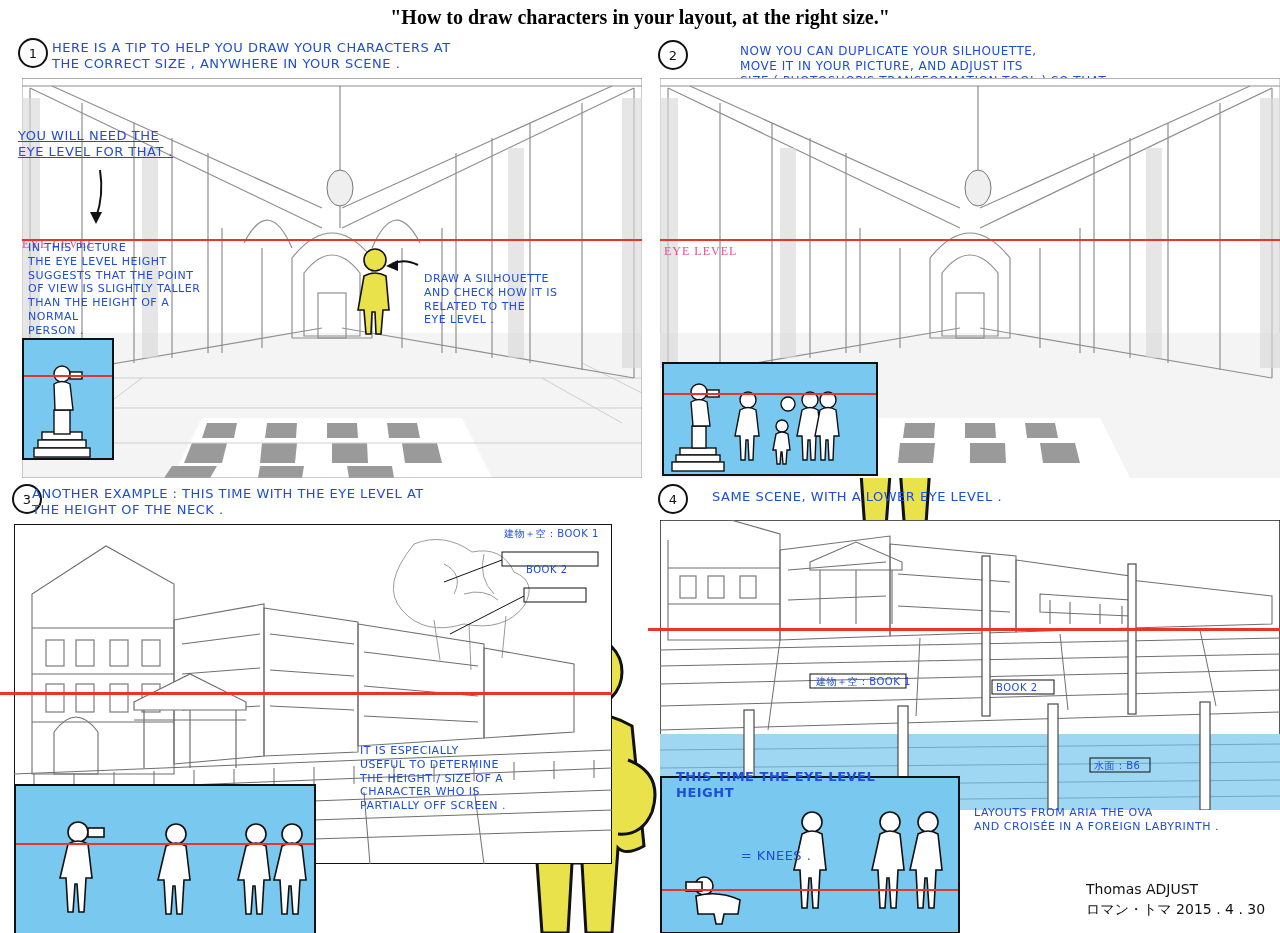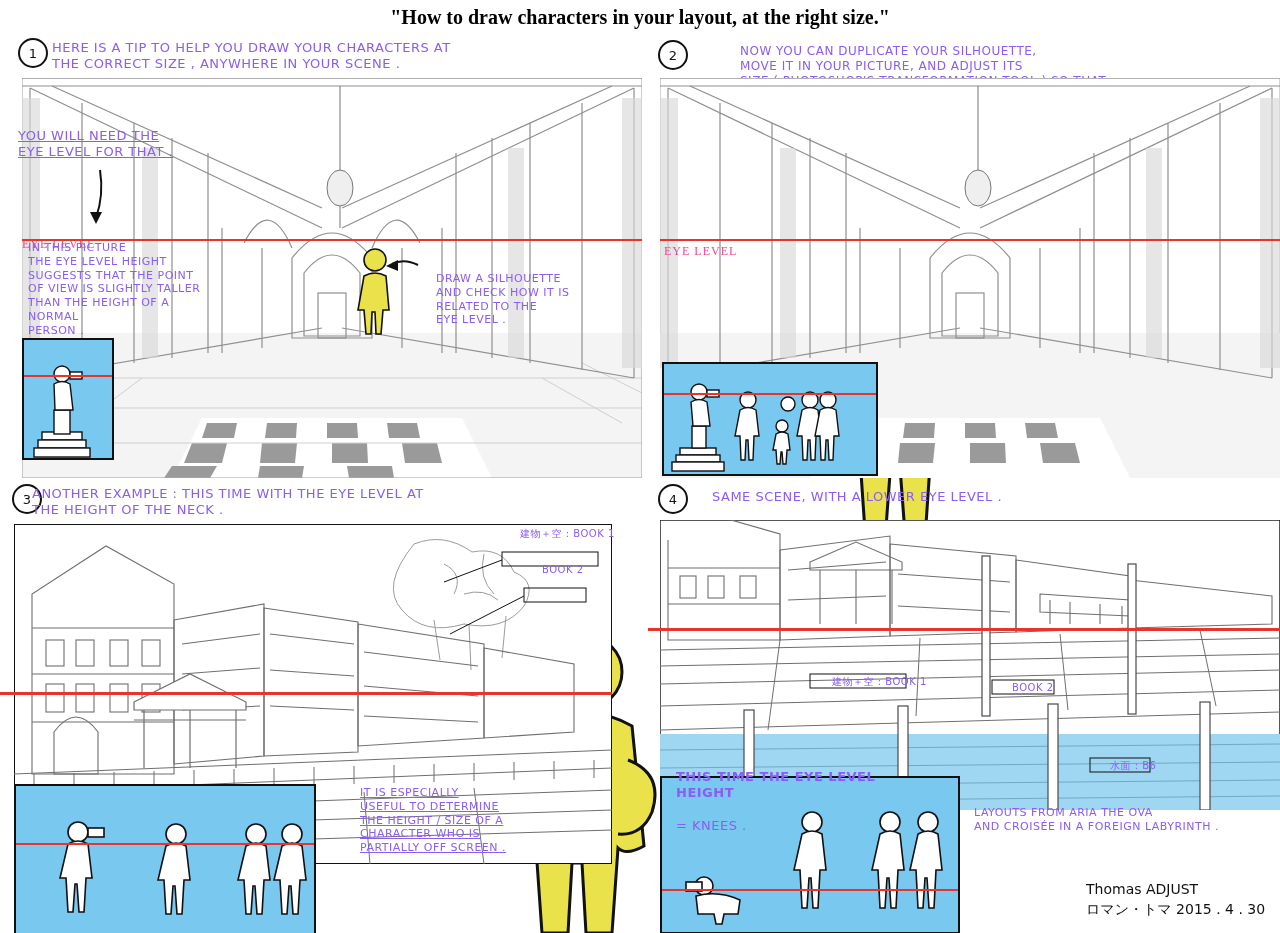--- a/index.html
+++ b/index.html
@@ -12,30 +12,30 @@
   }
   .title{
     position:absolute;top:6px;left:0;width:1280px;
     text-align:center;
     font-family:"Liberation Serif", serif;
     font-weight:bold;font-size:20px;color:#000;
   }
   
   .hw{
     font-family:"DejaVu Sans", sans-serif;
-    color:#8b5cf6;
+    color:#1d4ed8;
     letter-spacing:0.5px;
     line-height:1.25;
     text-transform:uppercase;
     font-size:13px;
     position:absolute;
     white-space:pre-line;
   }
   .hw.small{font-size:11px;}
-  .hw.tiny{font-size:10px;margin-left:16px;}
+  .hw.tiny{font-size:10px;}
   .circ{
     position:absolute;
     width:26px;height:26px;border:2px solid #111;border-radius:50%;
     display:flex;align-items:center;justify-content:center;
     font-family:"DejaVu Sans", sans-serif;font-size:13px;color:#111;
   }
   .panel{position:absolute;overflow:hidden;}
   .eyelabel{
     position:absolute;color:#ec4899;font-family:Liberation Serif, serif;
     font-size:12px;letter-spacing:1px;margin-top:16px;
@@ -133,21 +133,21 @@
 EYE LEVEL FOR THAT .</div>
 <div class="eyelabel" style="left:22px;top:221px;">EYE LEVEL</div>
 <div class="eyeline" style="left:22px;top:239px;width:620px;"></div>
 <div class="hw small" style="left:28px;top:241px;width:230px;">IN THIS PICTURE
 THE EYE LEVEL HEIGHT
 SUGGESTS THAT THE POINT
 OF VIEW IS SLIGHTLY TALLER
 THAN THE HEIGHT OF A
 NORMAL
 PERSON .</div>
-<div class="hw small" style="left:424px;top:272px;width:215px;margin-left:12px;">DRAW A SILHOUETTE
+<div class="hw small" style="left:424px;top:272px;width:215px;">DRAW A SILHOUETTE
 AND CHECK HOW IT IS
 RELATED TO THE
 EYE LEVEL .</div>
 
 <svg class="arrow" style="left:0;top:0;" width="1280" height="933" viewBox="0 0 1280 933">
 
   <path d="M100 170 Q104 195 96 218" stroke="#111" stroke-width="2" fill="none"></path>
   <path d="M96 224 l-6 -12 l12 0 z" fill="#111"></path>
 
   <path d="M418 265 Q404 258 392 264" stroke="#111" stroke-width="2" fill="none"></path>
@@ -447,21 +447,21 @@
       <path d="M150 60 q10 -6 20 0 l4 34 l-6 0 l-2 34 l-5 0 l-2 -28 l-2 0 l-2 28 l-5 0 l-2 -34 l-6 0 z"></path>
       <circle cx="240" cy="48" r="10"></circle>
       <path d="M230 60 q10 -6 20 0 l4 34 l-6 0 l-2 34 l-5 0 l-2 -28 l-2 0 l-2 28 l-5 0 l-2 -34 l-6 0 z"></path>
       <circle cx="276" cy="48" r="10"></circle>
       <path d="M266 60 q10 -6 20 0 l4 34 l-6 0 l-2 34 l-5 0 l-2 -28 l-2 0 l-2 28 l-5 0 l-2 -34 l-6 0 z"></path>
     </g>
     <line x1="0" y1="58" x2="298" y2="58" stroke="#e8342a" stroke-width="2"></line>
   </svg>
 </div>
 
-<div class="hw small" style="left:360px;top:786px;width:240px;text-decoration:underline;">IT IS ESPECIALLY
+<div class="hw small" style="left:360px;top:744px;width:240px;">IT IS ESPECIALLY
 USEFUL TO DETERMINE
 THE HEIGHT / SIZE OF A
 CHARACTER WHO IS
 PARTIALLY OFF SCREEN .</div>
 
 <div class="circ" style="left:658px;top:484px;">4</div>
 <div class="hw" style="left:712px;top:489px;width:560px;">SAME SCENE, WITH A LOWER  EYE LEVEL .</div>
 
 <div class="panel" style="left:660px;top:520px;width:620px;height:290px;">
   <svg width="620" height="290" viewBox="0 0 620 290">
@@ -534,19 +534,19 @@
       <path d="M218 56 q10 -6 20 0 l4 36 l-6 0 l-2 38 l-5 0 l-2 -30 l-2 0 l-2 30 l-5 0 l-2 -38 l-6 0 z"></path>
       <circle cx="266" cy="44" r="10"></circle>
       <path d="M256 56 q10 -6 20 0 l4 36 l-6 0 l-2 38 l-5 0 l-2 -30 l-2 0 l-2 30 l-5 0 l-2 -38 l-6 0 z"></path>
     </g>
     <line x1="0" y1="112" x2="296" y2="112" stroke="#e8342a" stroke-width="2"></line>
   </svg>
 </div>
 
 <div class="hw" style="left:676px;top:769px;width:260px;font-weight:bold;">THIS TIME THE EYE LEVEL
 HEIGHT</div>
-<div class="hw" style="left:676px;top:818px;width:200px;">= KNEES .</div>
+<div class="hw" style="left:676px;top:848px;width:200px;text-align:center;">= KNEES .</div>
 
 <div class="hw small" style="left:974px;top:806px;width:278px;">LAYOUTS FROM ARIA THE OVA
 AND  CROISÉE IN A FOREIGN LABYRINTH .</div>
 
 <div class="sig" style="left:1086px;top:880px;">Thomas ADJUST</div>
 <div class="sig" style="left:1086px;top:900px;font-size:14px;">ロマン・トマ  2015 . 4 . 30</div>
 
 </body></html>

